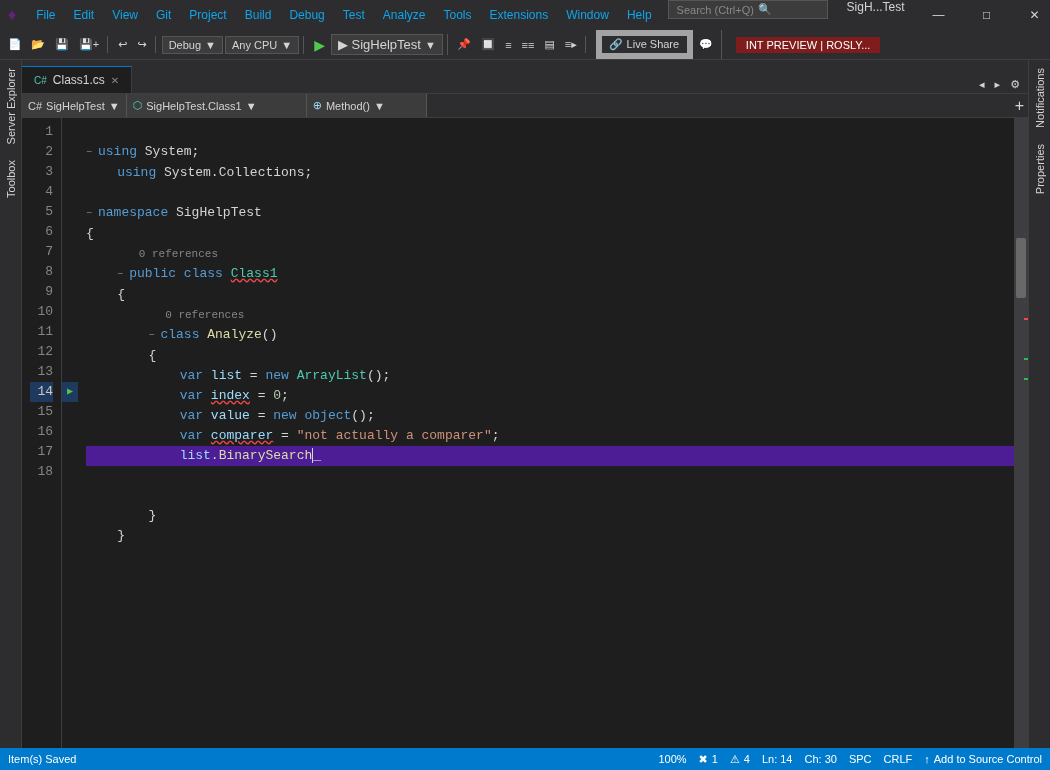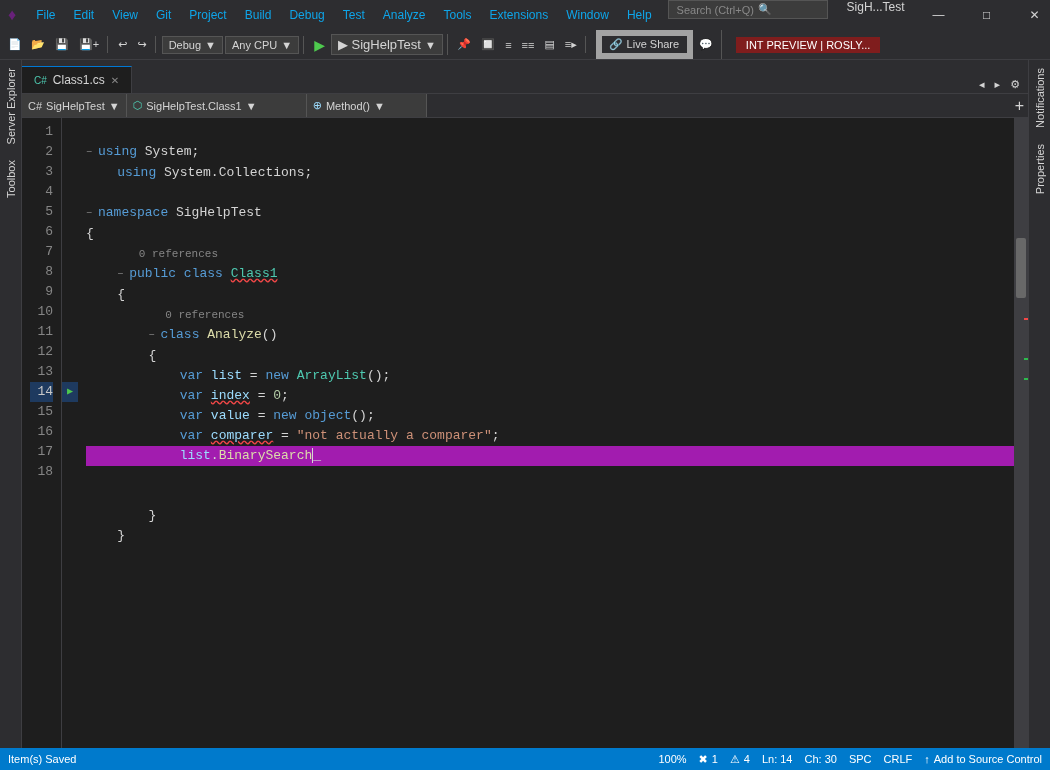--- a/index.html
+++ b/index.html
@@ -505,21 +505,21 @@
 <span class="grey">        0 references</span>
 <span>    <span class="collapse-icon">−</span><span class="kw">public</span> <span class="kw">class</span> <span class="type squiggle">Class1</span></span>
 <span>    {</span>
 <span class="grey">            0 references</span>
 <span>        <span class="collapse-icon">−</span><span class="kw">class</span> <span class="method">Analyze</span>()</span>
 <span>        {</span>
 <span>            <span class="kw">var</span> <span class="ref">list</span> = <span class="kw">new</span> <span class="type">ArrayList</span>();</span>
 <span>            <span class="kw">var</span> <span class="ref squiggle">index</span> = <span class="number">0</span>;</span>
 <span>            <span class="kw">var</span> <span class="ref">value</span> = <span class="kw">new</span> <span class="kw">object</span>();</span>
 <span>            <span class="kw">var</span> <span class="ref squiggle">comparer</span> = <span class="string">"not actually a comparer"</span>;</span>
-<span style="background:#a21caf;display:block;">            <span class="ref">list</span>.<span class="method">BinarySearch</span><span style="color:#d4d4d4;border-left:1.5px solid #d4d4d4;animation:none;">_</span></span>
+<span style="background:#4c1d95;display:block;">            <span class="ref">list</span>.<span class="method">BinarySearch</span><span style="color:#d4d4d4;border-left:1.5px solid #d4d4d4;animation:none;">_</span></span>
 <span> </span>
 <span>        }</span>
 <span>    }</span>
 <span> </span>
       </div>
 
       <div id="scrollbar-right">
         <div class="scrollbar-thumb"></div>
 
         <div style="position:absolute;right:0;top:200px;width:4px;height:2px;background:#f44747;"></div>

